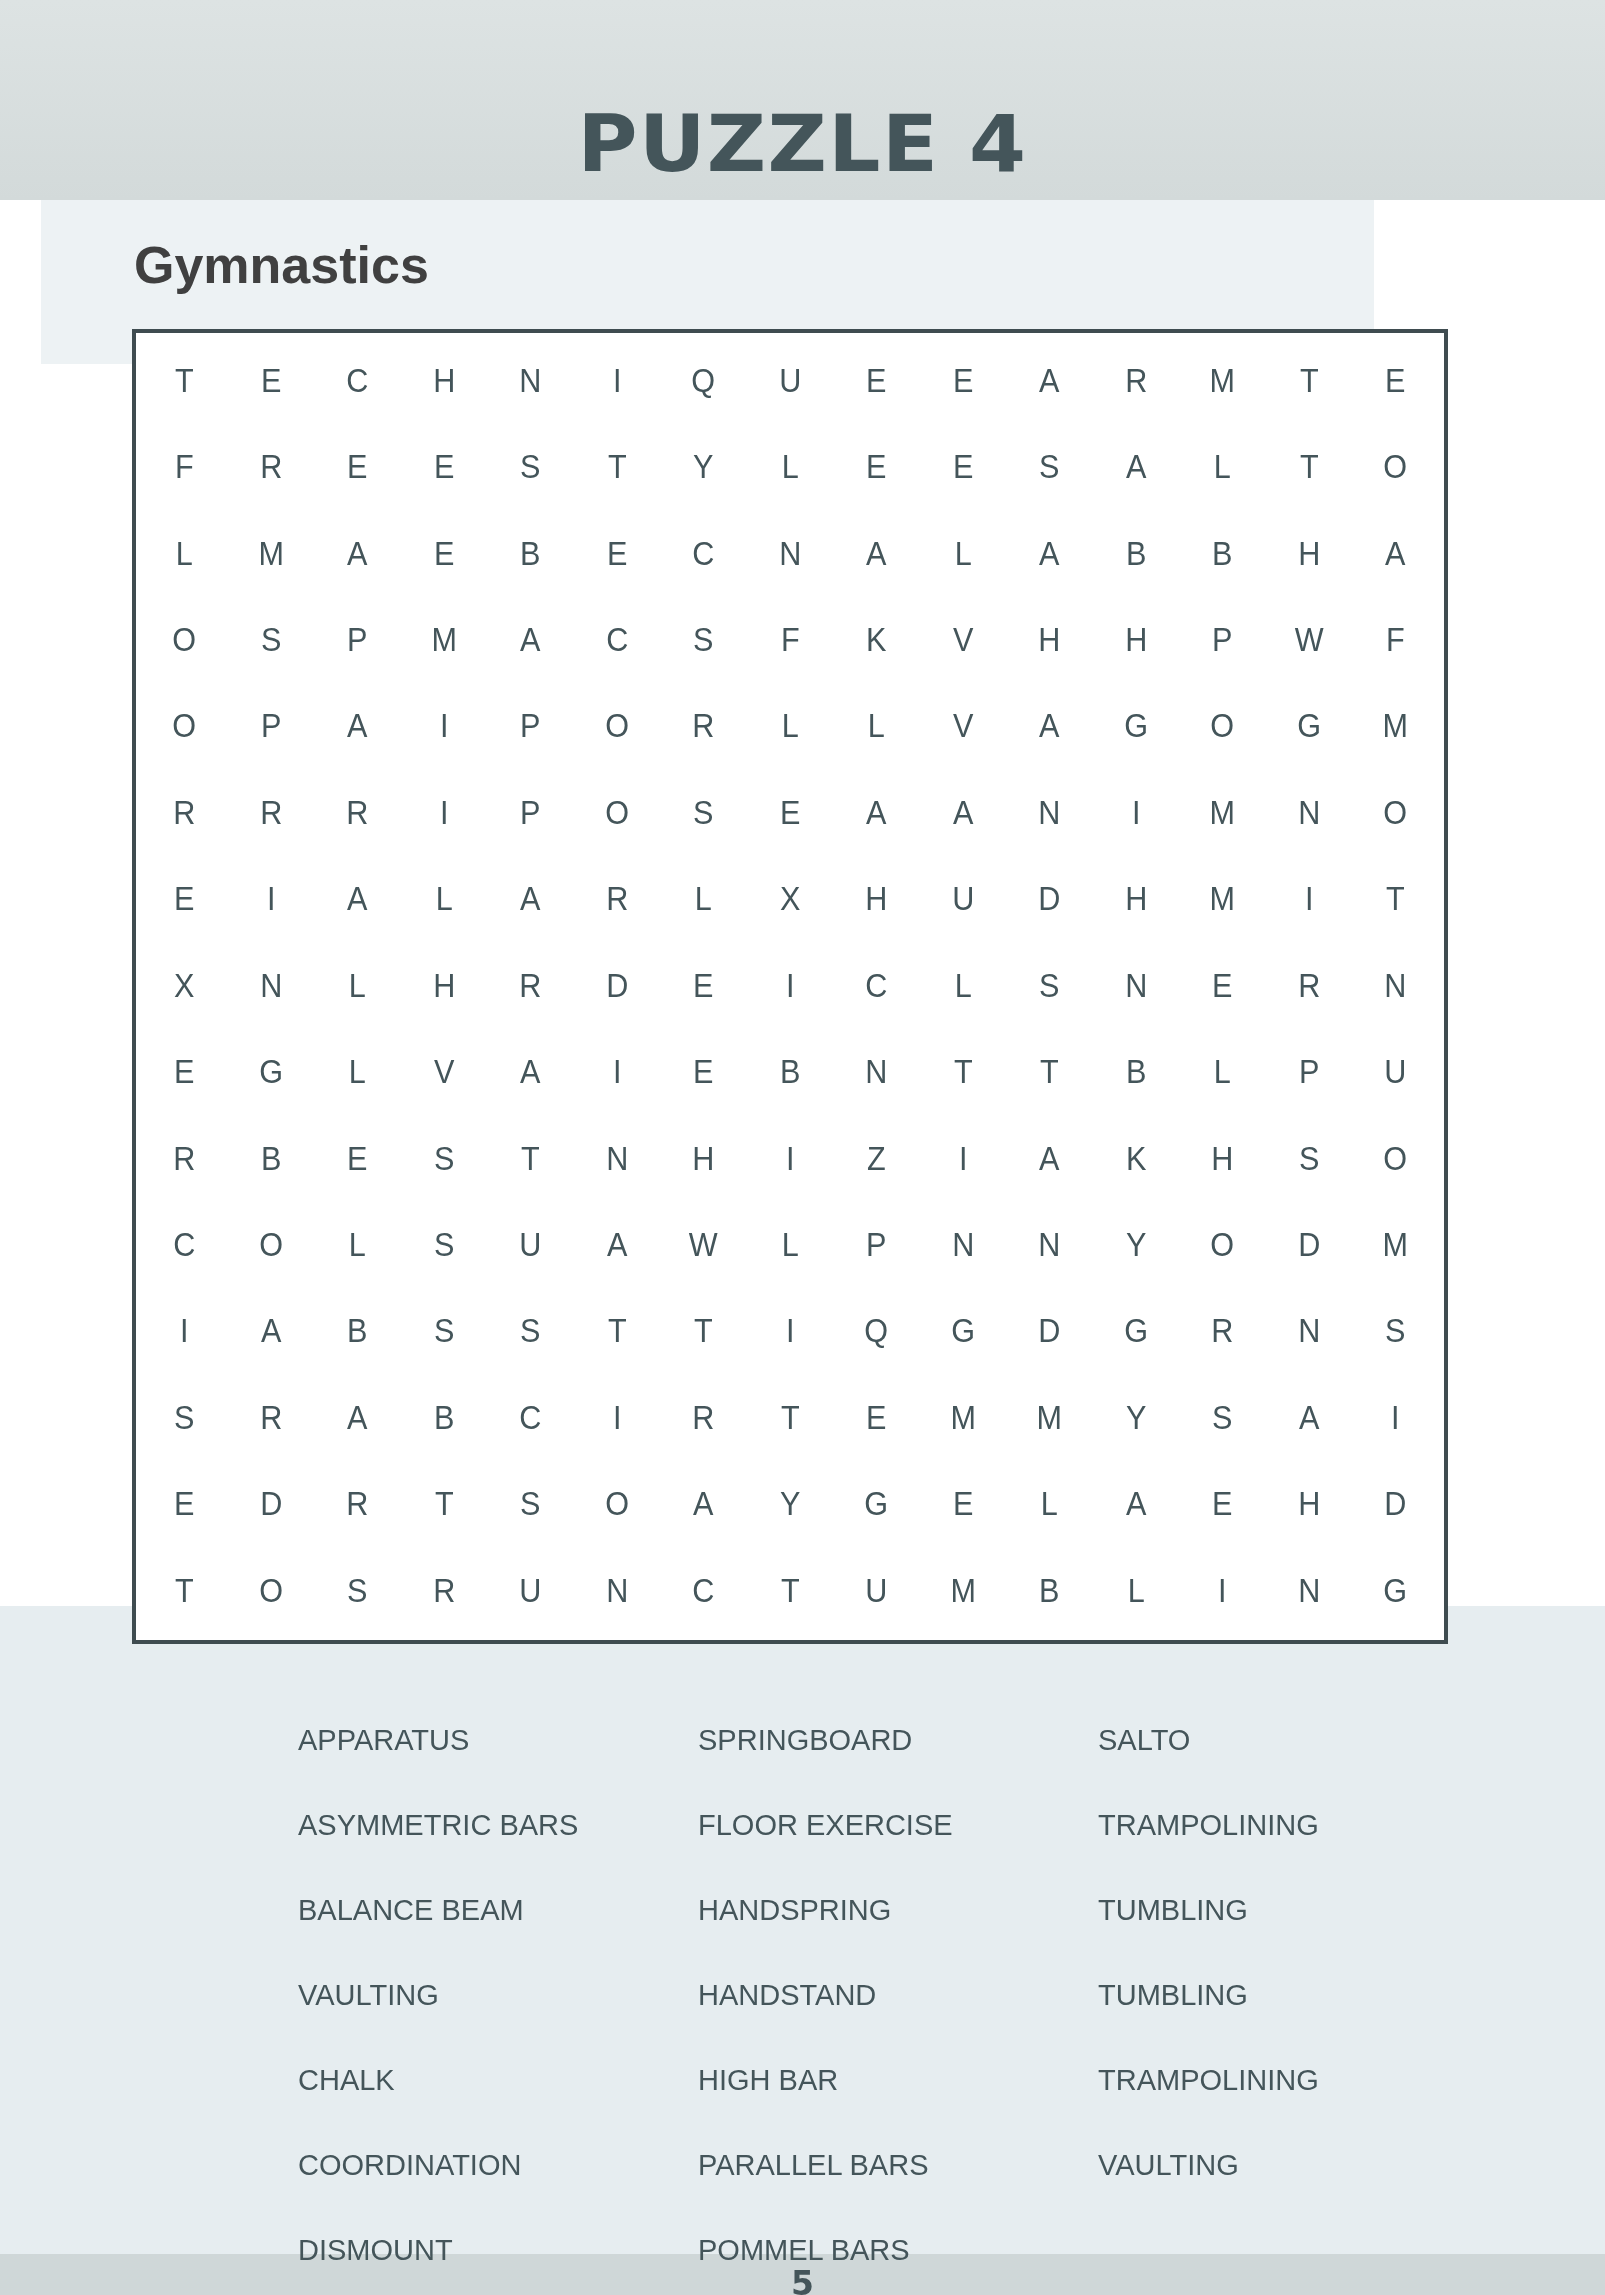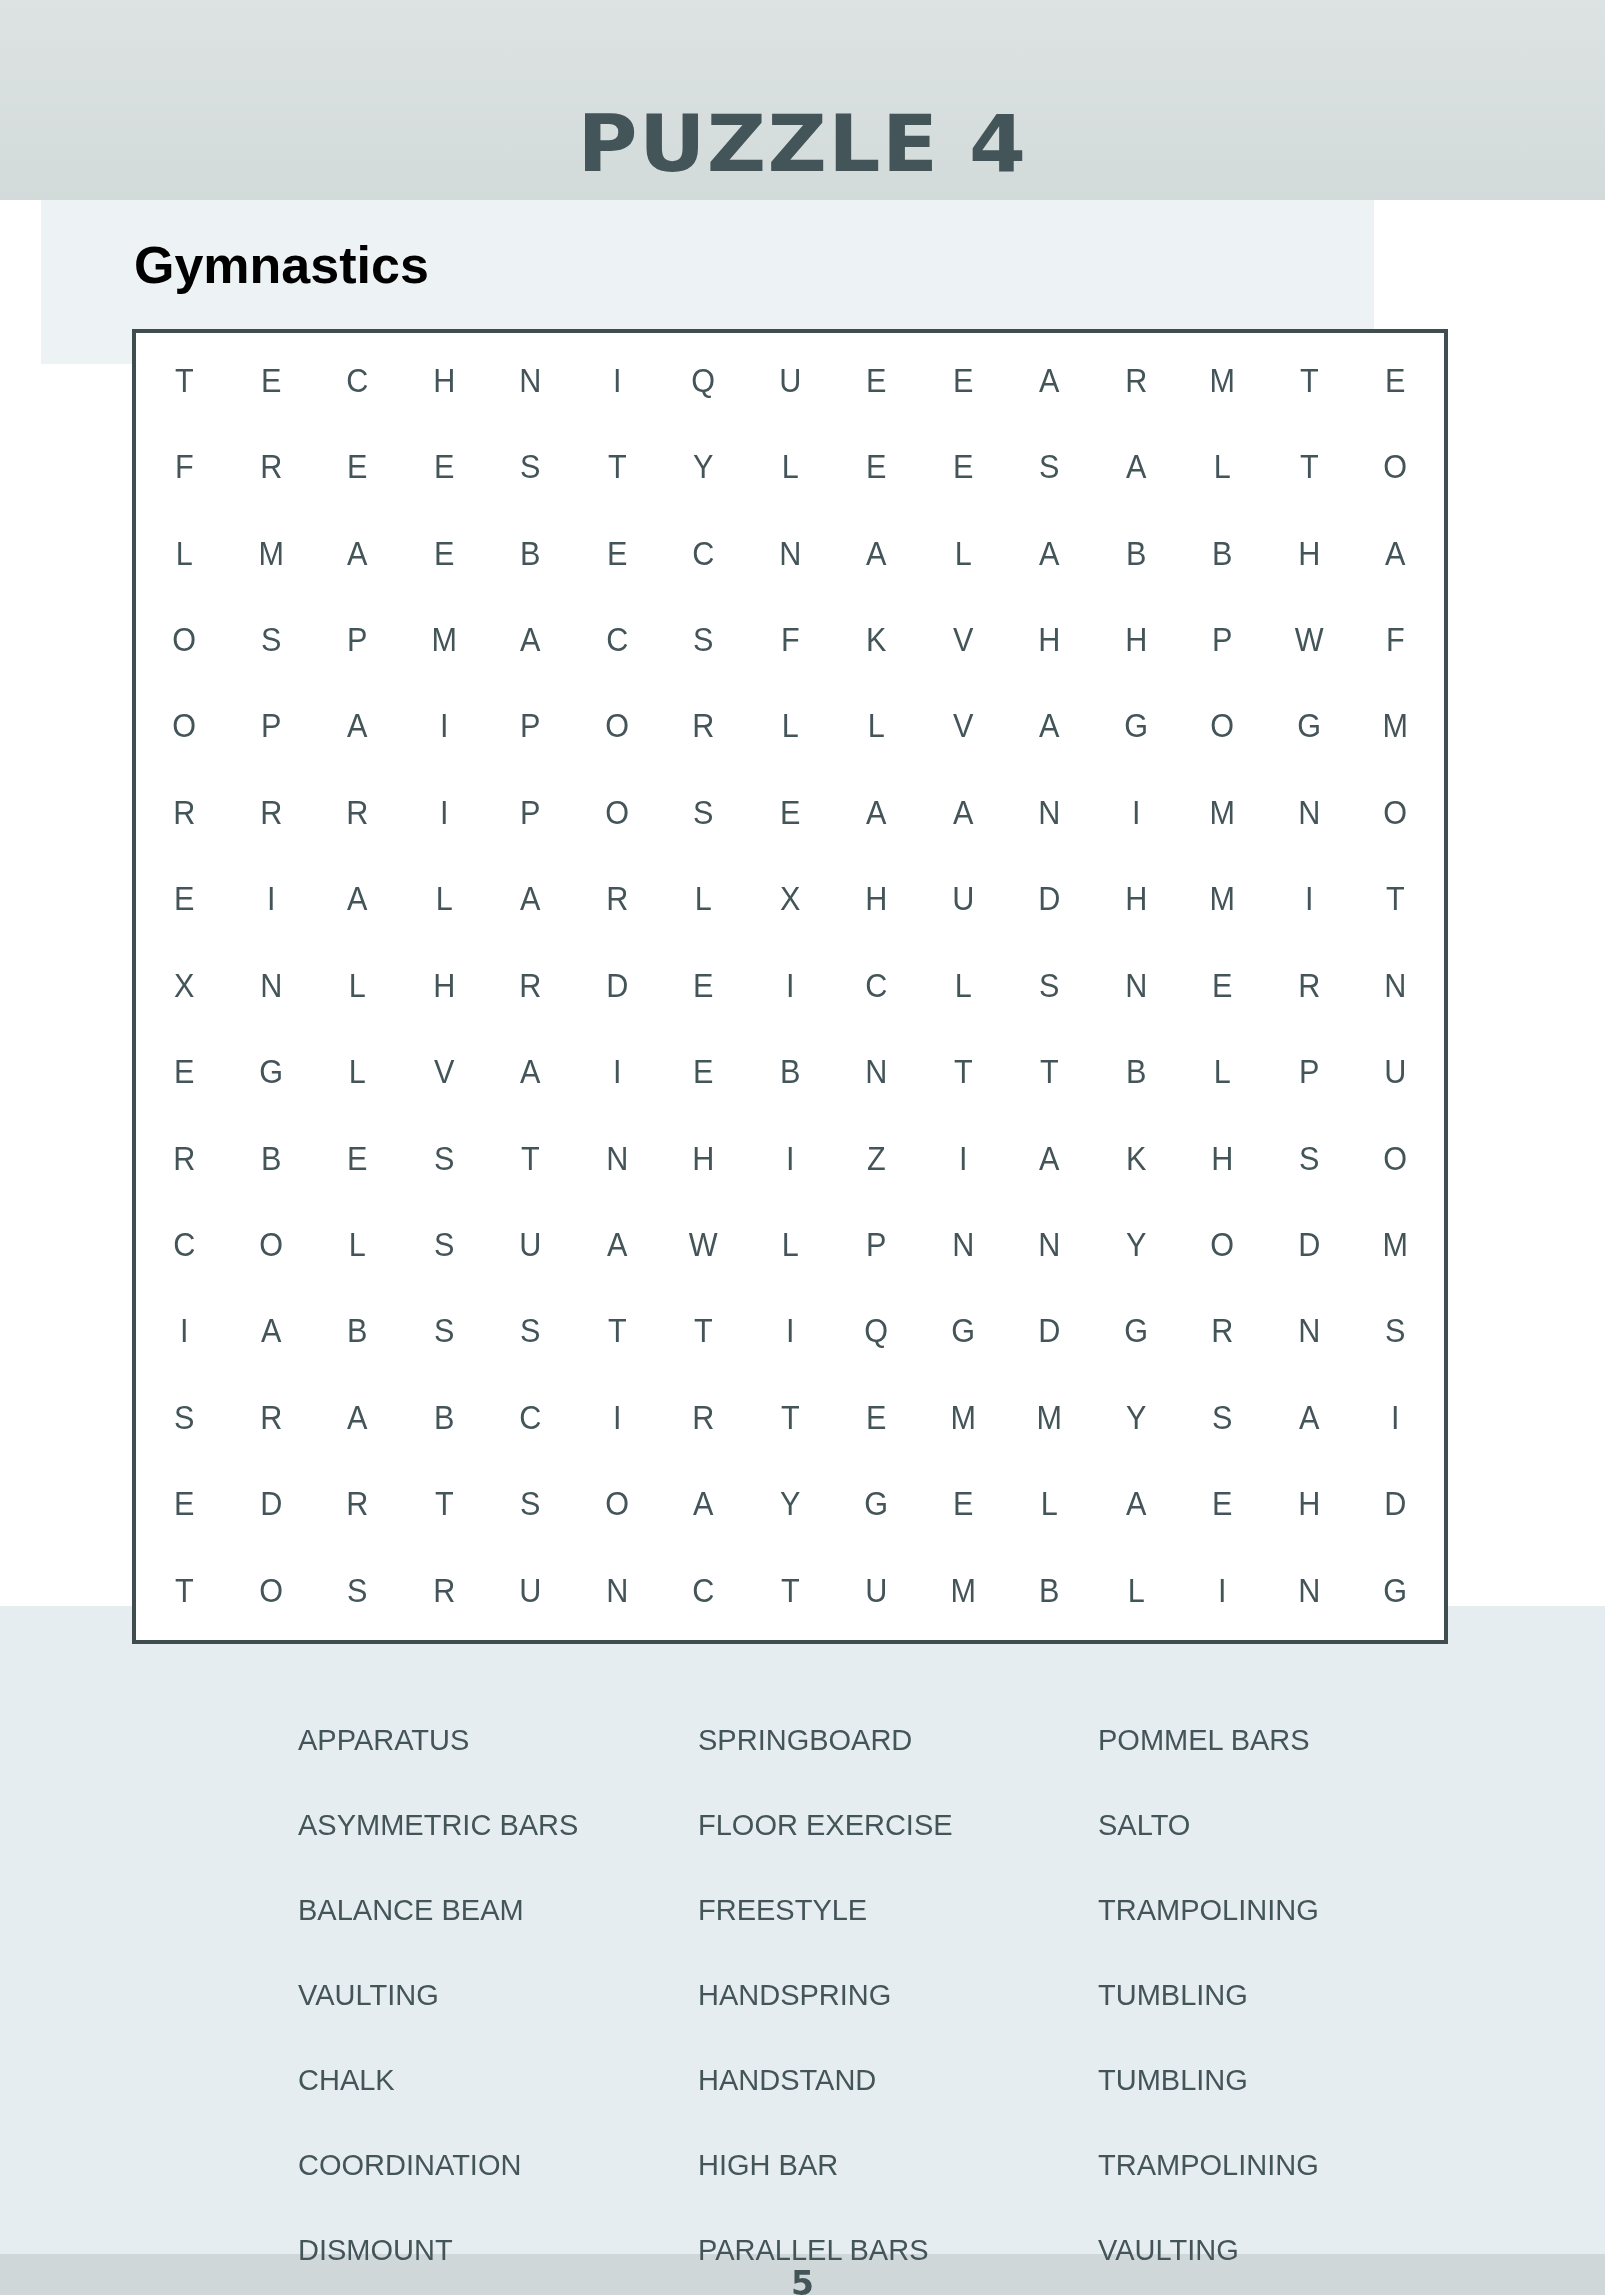--- a/index.html
+++ b/index.html
@@ -19,21 +19,21 @@
     font-size:78px; letter-spacing:1.3px; color:#44555a;
     transform:scaleX(1.05);
   }
   .subtitle-panel {
     position:absolute; left:41px; top:200px; width:1333px; height:164px;
     background:#edf2f4;
   }
   .subtitle {
     position:absolute; left:134px; top:235px;
     font-family:"Liberation Sans", sans-serif; font-weight:bold;
-    font-size:52px; color:#000000;
+    font-size:52px; color:#404040;
   }
   .lower-band {
     position:absolute; left:0; top:1606px; width:1605px; height:649px;
     background:#e6edf0;
   }
   .footer-band {
     position:absolute; left:0; top:2254px; width:1605px; height:41px;
     background:#cfd7d8;
   }
   .grid-box {
@@ -310,21 +310,20 @@
 <div class="words" id="words">
     <div class="word">APPARATUS</div>
     <div class="word">ASYMMETRIC BARS</div>
     <div class="word">BALANCE BEAM</div>
     <div class="word">VAULTING</div>
     <div class="word">CHALK</div>
     <div class="word">COORDINATION</div>
     <div class="word">DISMOUNT</div>
     <div class="word">SPRINGBOARD</div>
     <div class="word">FLOOR EXERCISE</div>
-    <div class="word">FREESTYLE</div>
     <div class="word">HANDSPRING</div>
     <div class="word">HANDSTAND</div>
     <div class="word">HIGH BAR</div>
     <div class="word">PARALLEL BARS</div>
     <div class="word">POMMEL BARS</div>
     <div class="word">SALTO</div>
     <div class="word">TRAMPOLINING</div>
     <div class="word">TUMBLING</div>
     <div class="word">TUMBLING</div>
     <div class="word">TRAMPOLINING</div>

